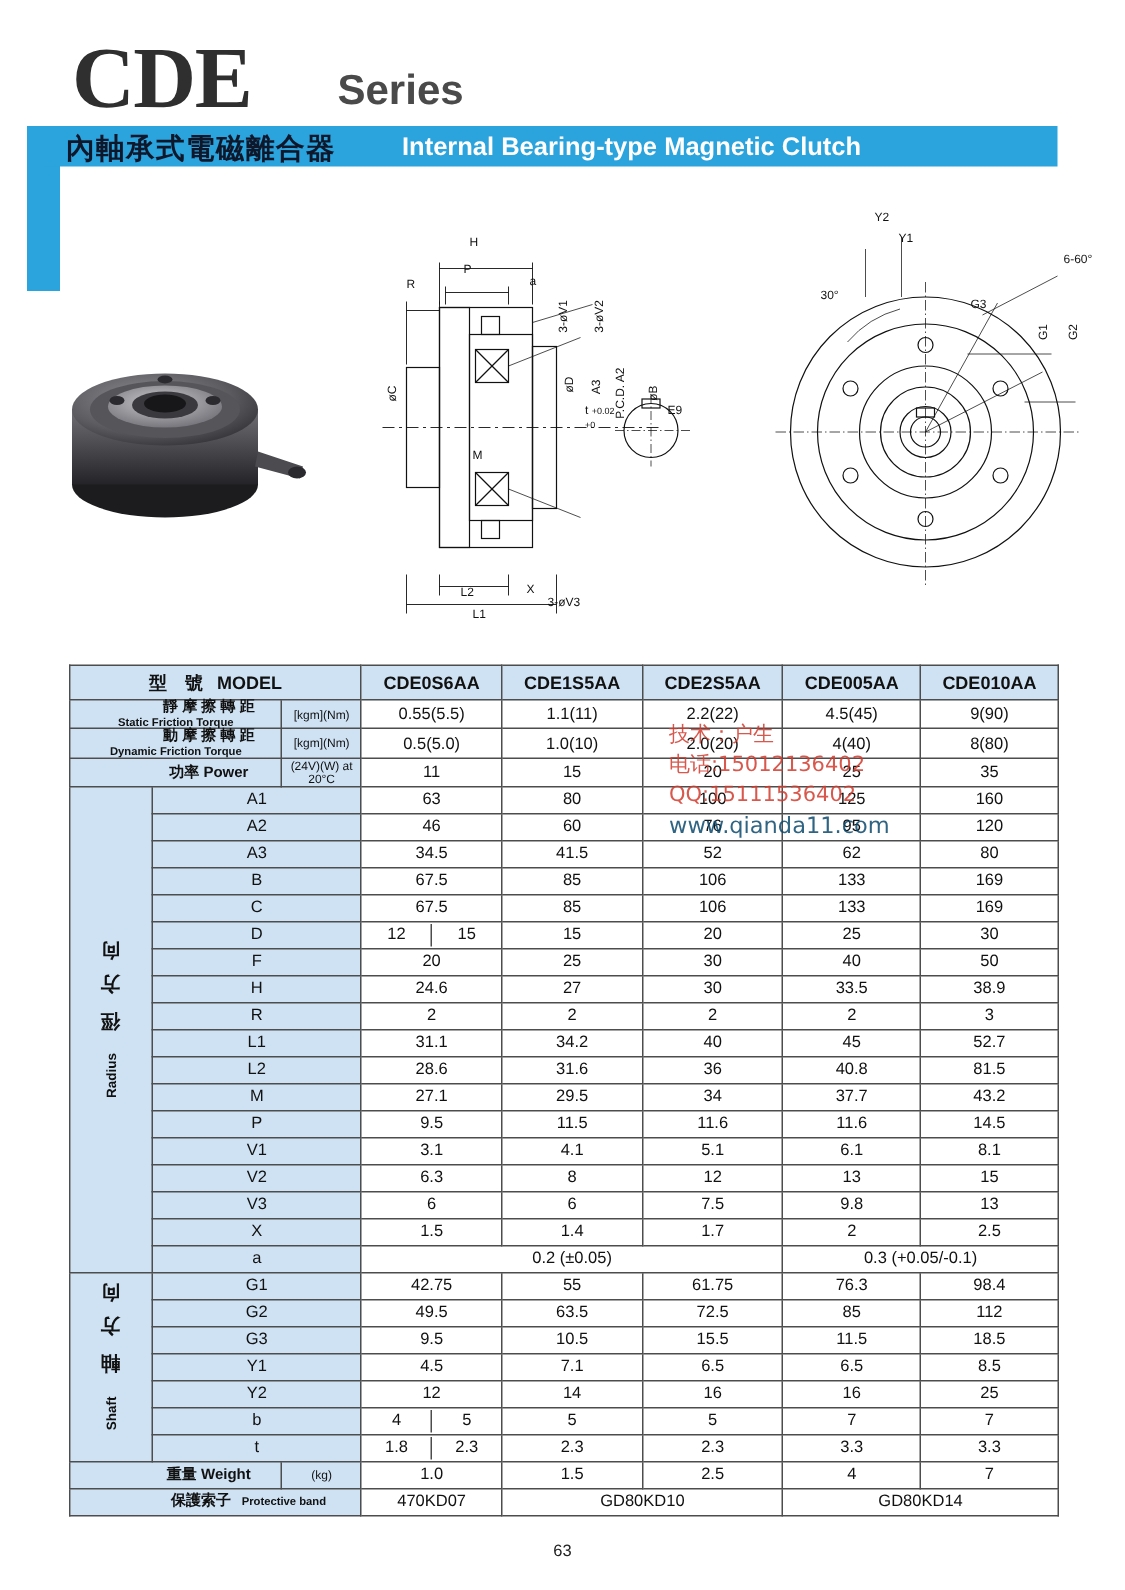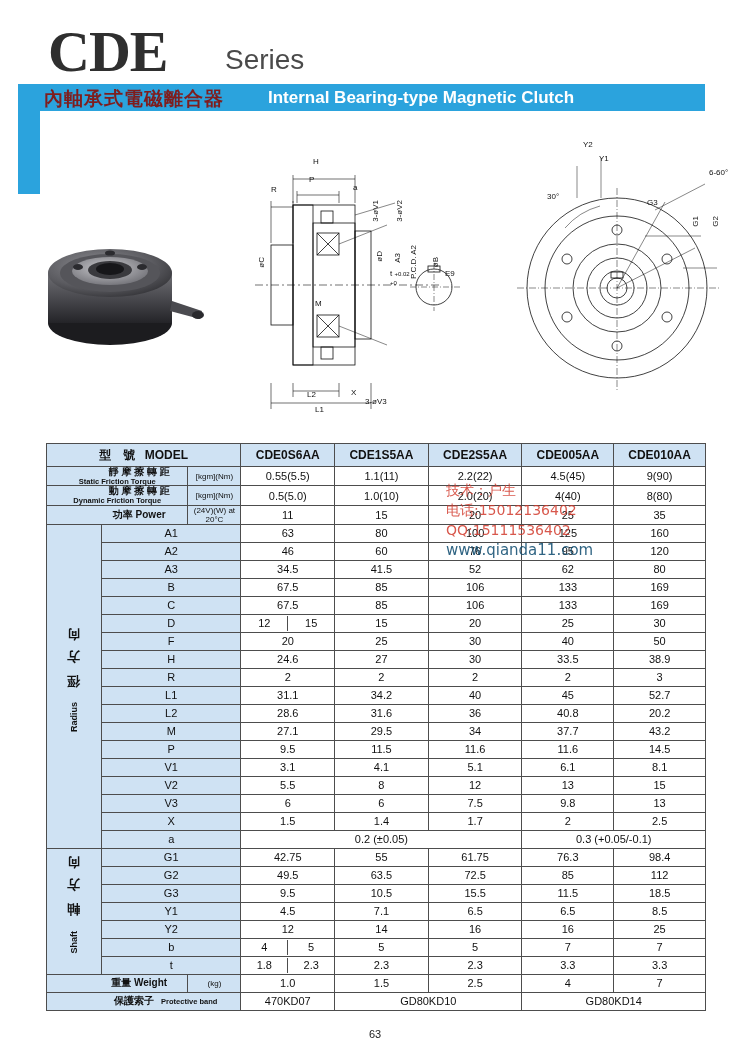--- a/index.html
+++ b/index.html
@@ -24,25 +24,25 @@
   }
   .cde-title{
     position:absolute;left:48px;top:18px;
     font-family:"Liberation Serif", serif;
     font-size:58px;font-weight:bold;letter-spacing:-1px;
     color:#2f2f2f;
   }
   .series{
     position:absolute;left:225px;top:44px;
     font-family:"Liberation Sans", sans-serif;
-    font-size:28px;font-weight:normal;color:#4a4a4a;
+    font-size:28px;font-weight:bold;color:#4a4a4a;
   }
   .bar-cn{
     position:absolute;left:44px;top:86px;
-    font-size:19px;font-weight:bold;color:#7f1d1d;
+    font-size:19px;font-weight:bold;color:#0f172a;
     letter-spacing:1px;
     font-family:"DejaVu Sans", sans-serif;
   }
   .bar-en{
     position:absolute;left:268px;top:88px;
     font-size:17px;font-weight:bold;color:#ffffff;
     font-family:"Liberation Sans", sans-serif;
   }
 
   
@@ -408,21 +408,21 @@
           <td class="data">40</td>
           <td class="data">45</td>
           <td class="data">52.7</td>
         </tr>
         <tr>
           <td colspan="2" class="hdrlight">L2</td>
           <td class="data">28.6</td>
           <td class="data">31.6</td>
           <td class="data">36</td>
           <td class="data">40.8</td>
-          <td class="data">20.2</td>
+          <td class="data">81.5</td>
         </tr>
         <tr>
           <td colspan="2" class="hdrlight">M</td>
           <td class="data">27.1</td>
           <td class="data">29.5</td>
           <td class="data">34</td>
           <td class="data">37.7</td>
           <td class="data">43.2</td>
         </tr>
         <tr>
@@ -436,21 +436,21 @@
         <tr>
           <td colspan="2" class="hdrlight">V1</td>
           <td class="data">3.1</td>
           <td class="data">4.1</td>
           <td class="data">5.1</td>
           <td class="data">6.1</td>
           <td class="data">8.1</td>
         </tr>
         <tr>
           <td colspan="2" class="hdrlight">V2</td>
-          <td class="data">5.5</td>
+          <td class="data">6.3</td>
           <td class="data">8</td>
           <td class="data">12</td>
           <td class="data">13</td>
           <td class="data">15</td>
         </tr>
         <tr>
           <td colspan="2" class="hdrlight">V3</td>
           <td class="data">6</td>
           <td class="data">6</td>
           <td class="data">7.5</td>

